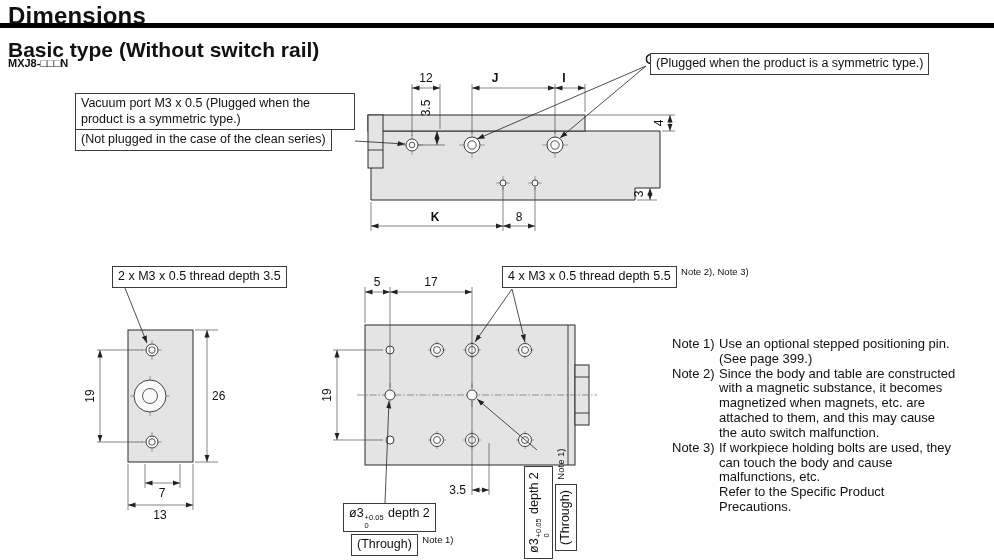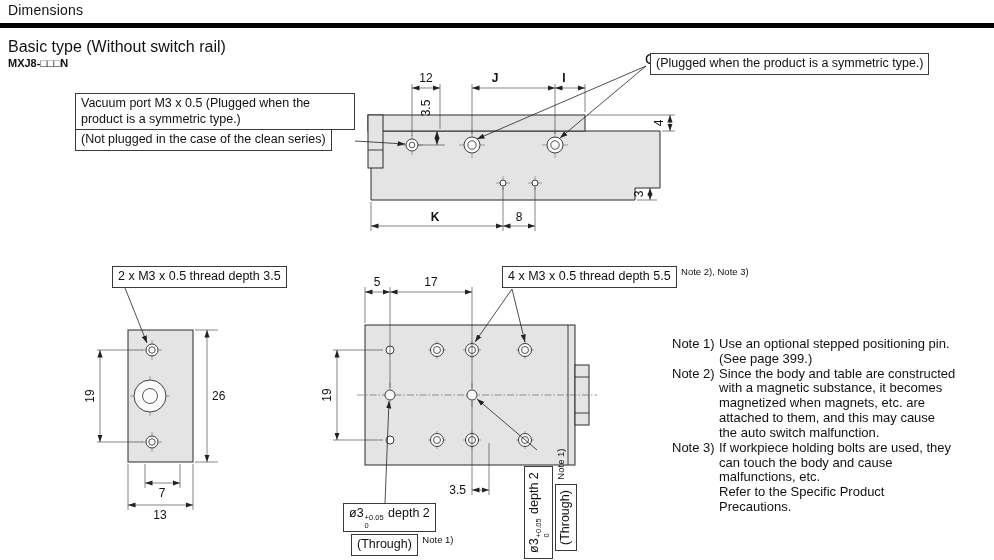--- a/index.html
+++ b/index.html
@@ -1,21 +1,21 @@
 <!DOCTYPE html>
 <html><head>
 <meta charset="utf-8">
 <style>
   *{margin:0;padding:0;box-sizing:border-box}
   html,body{width:994px;height:560px}
   body{position:relative;background:#fff;color:#111;font-family:"Liberation Sans",sans-serif;overflow:hidden}
   .abs{position:absolute}
-  .title{font-size:14px;font-weight:normal;letter-spacing:.2px}
+  .title{font-size:24px;font-weight:bold;letter-spacing:.2px}
   .bar{background:#000;height:5px;width:994px}
-  .subtitle{font-size:16px;font-weight:normal}
+  .subtitle{font-size:21px;font-weight:bold}
   .model{font-size:11px;font-weight:bold}
   .plain{font-size:15px;line-height:1.2;white-space:nowrap}
   .box{display:inline-block;border:1px solid #3a3a3a;background:#fff;padding:2px 5px;font-size:12.5px;line-height:1.25}
   .small{font-size:9.5px}
   .tolstack{display:inline-flex;flex-direction:column;line-height:1;font-size:7.5px;vertical-align:-3px;margin:0 1px}
   .tolstack span{display:block;text-align:left}
   .rot{transform:rotate(-90deg);transform-origin:0 0}
   .pinline2{margin-top:2px;margin-left:8px;white-space:nowrap}
   .notes{font-size:13px;line-height:1.14}
   .note{display:flex}

